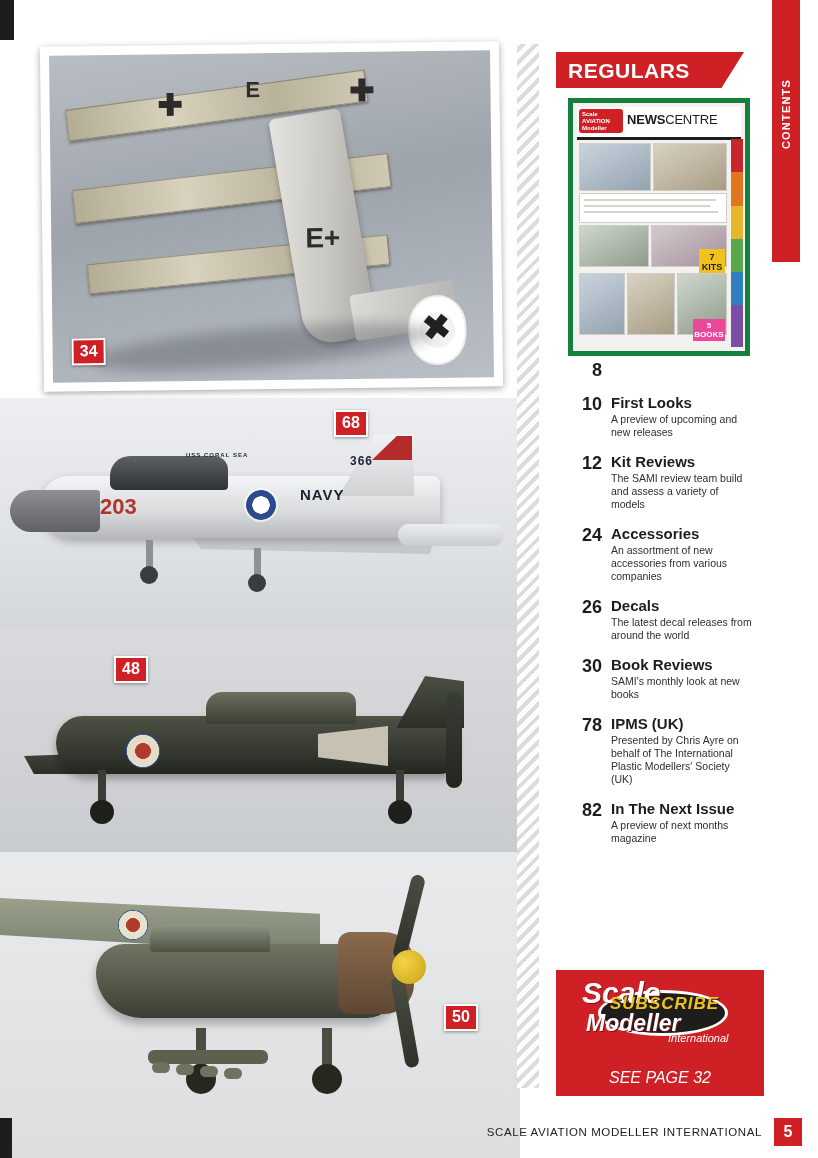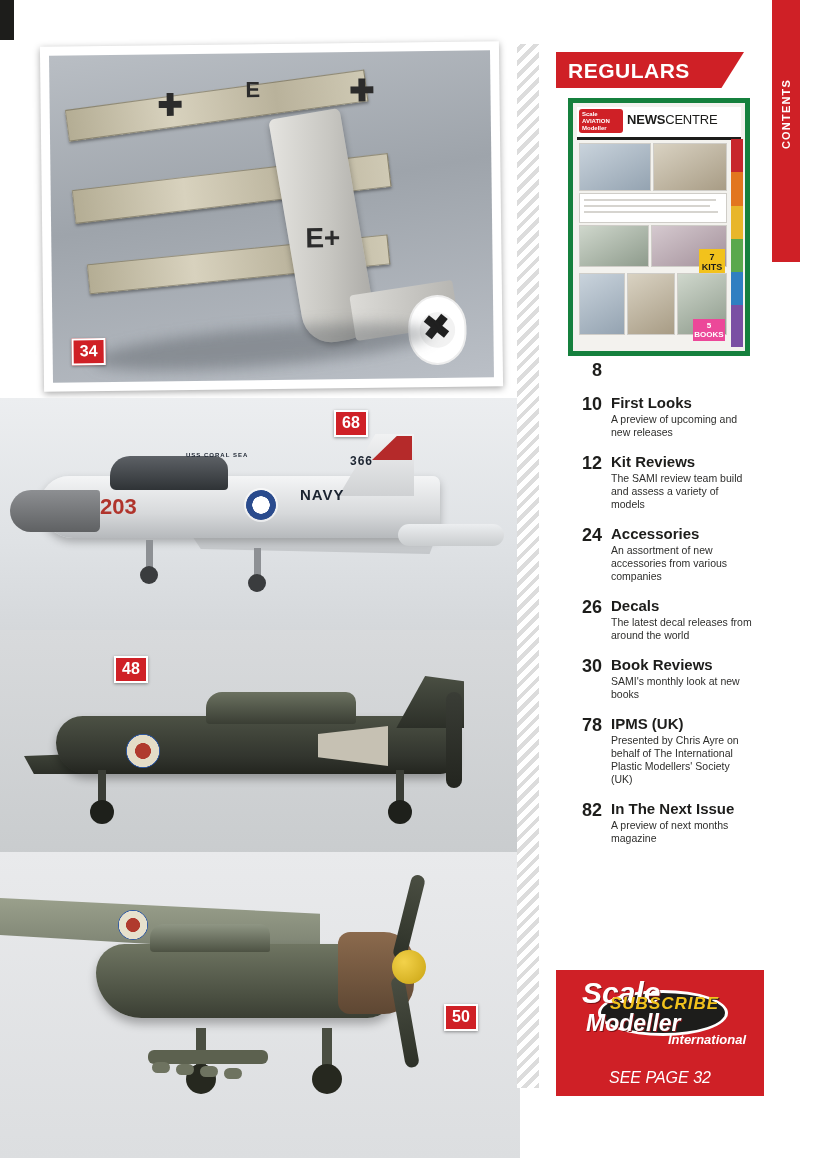--- a/index.html
+++ b/index.html
@@ -603,22 +603,22 @@
     left: 10px; top: 34px;
     font-size: 23px;
     font-weight: 700;
     color: #ffffff;
     font-style: italic;
     text-shadow: 1px 1px 0 #7d1013;
   }
   .subs-intl {
     position: absolute;
     left: 92px; top: 56px;
-    font-size: 13px;
-    font-weight: 700;
+    font-size: 11px;
+    font-weight: 400;
     color: #ffffff;
     font-style: italic;
   }
   .subs-now {
     position: absolute;
     left: 0; top: 78px;
     width: 208px;
     text-align: center;
     color: #ffffff;
     font-size: 17px;
@@ -868,14 +868,19 @@
       </div>
       <div class="subs-page">SEE PAGE 32</div>
     </div>
 
   </div>
 
   <div class="contents-tab">
     <div class="txt">CONTENTS</div>
   </div>
 
+  <div class="footer">
+    <div class="bleed-left"></div>
+    <div class="footer-text">SCALE AVIATION MODELLER INTERNATIONAL</div>
+    <div class="footer-page">5</div>
+  </div>
 
 </div>
 
 </body></html>

